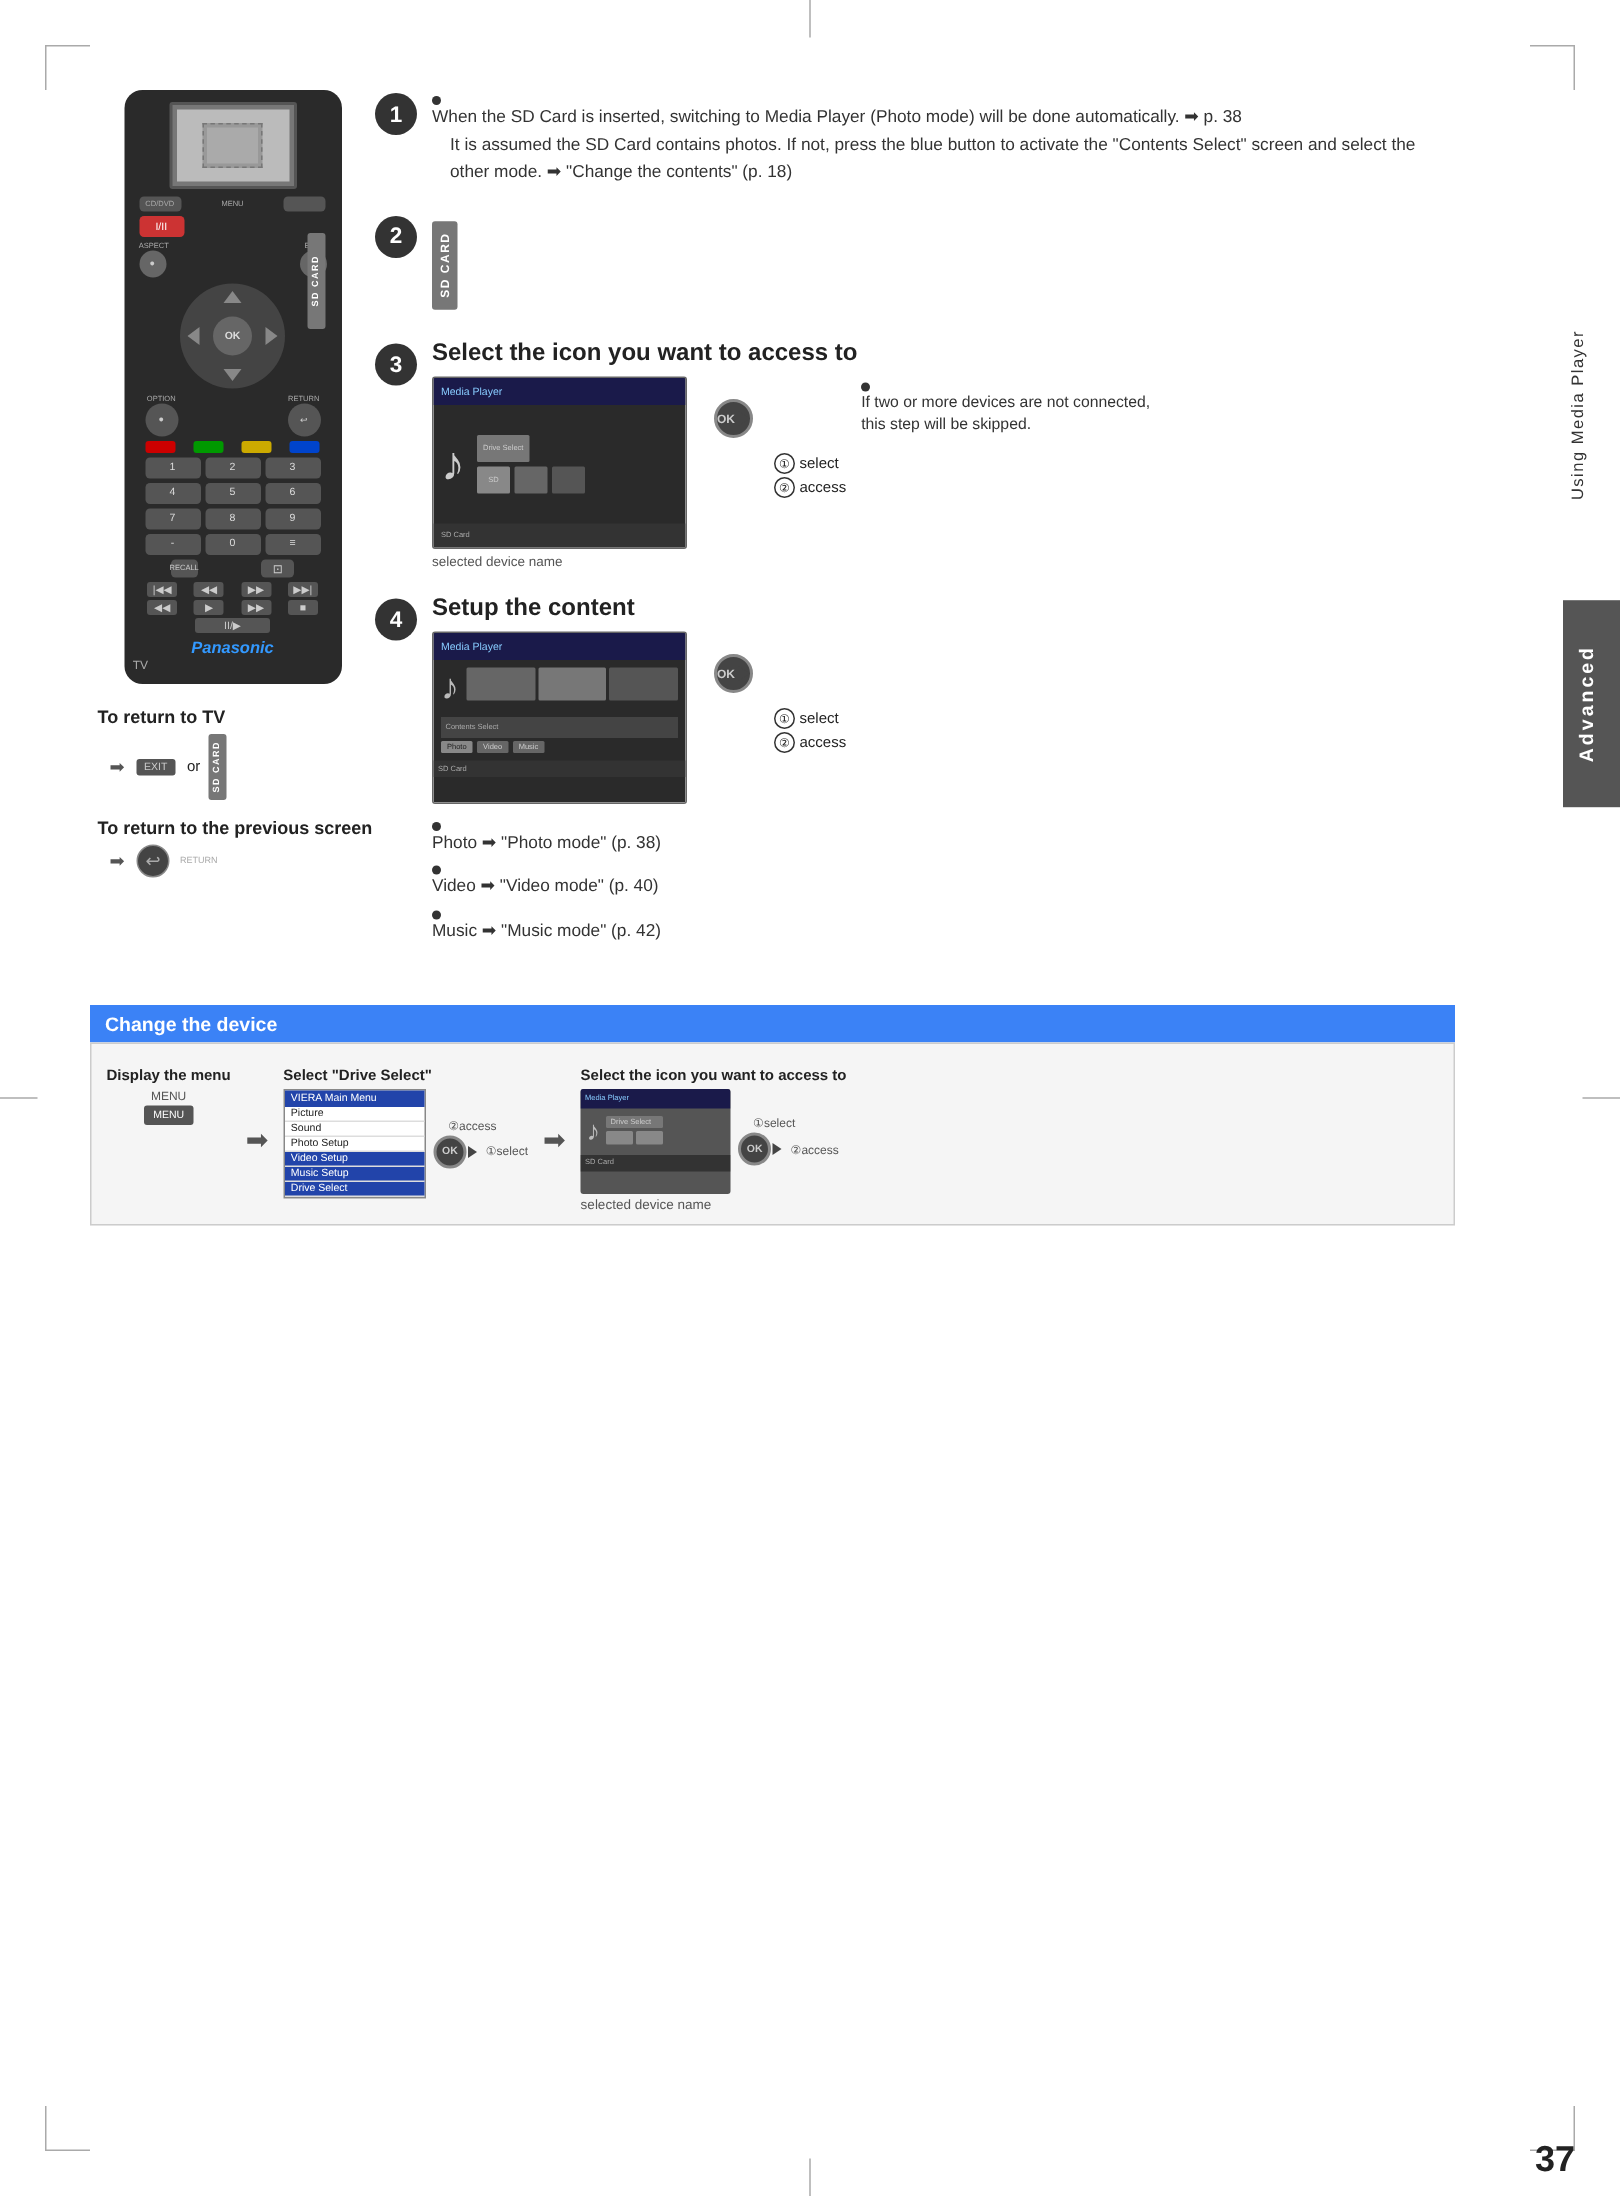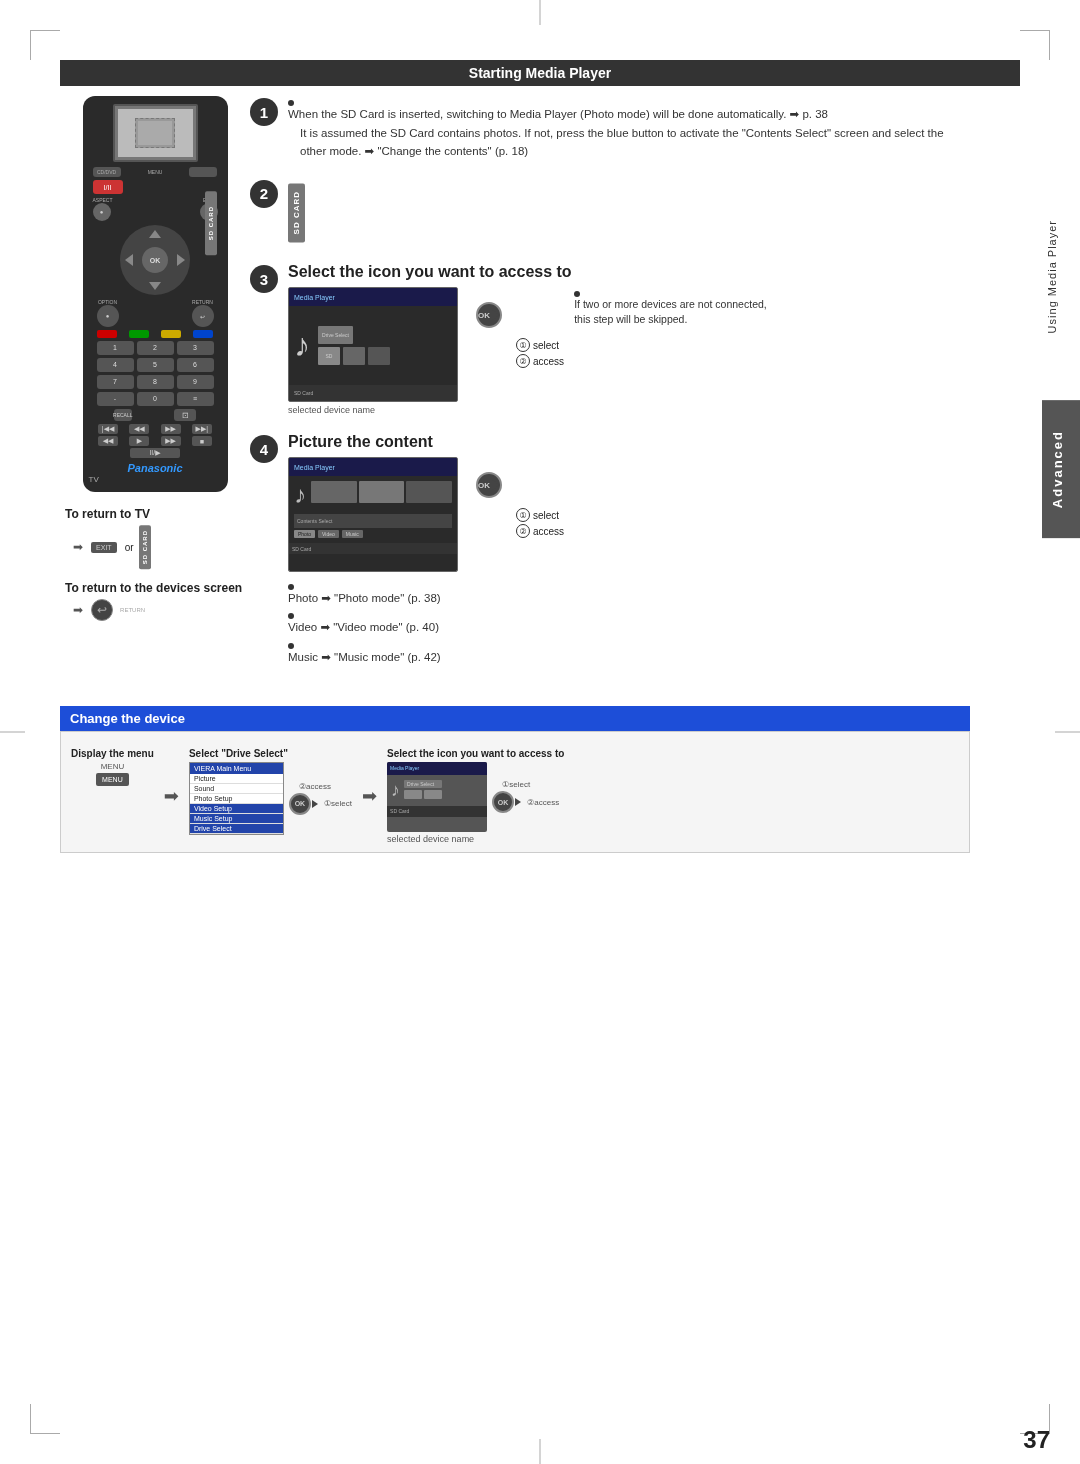--- a/index.html
+++ b/index.html
@@ -412,21 +412,21 @@
     }
 
     .arrow-inline {
       color: #555;
       font-size: 12px;
       margin: 0 3px;
     }
 
     
     .change-device-section {
-      background: #1d4ed8;
+      background: #3b82f6;
       color: white;
       font-weight: bold;
       font-size: 13px;
       padding: 5px 10px;
       margin-top: 20px;
     }
 
     .change-device-body {
       background: #f5f5f5;
       border: 1px solid #ccc;
@@ -658,21 +658,20 @@
 <div class="crosshair-bottom"></div>
 <div class="crosshair-left"></div>
 <div class="crosshair-right"></div>
 
 <div style="position:absolute; right:22px; top:220px; writing-mode:vertical-rl; transform:rotate(180deg); font-size:11px; color:#333; letter-spacing:1px;">Using Media Player</div>
 
 <div style="position:absolute; right:0; top:400px; background:#555; color:white; font-weight:bold; font-size:13px; writing-mode:vertical-rl; transform:rotate(180deg); padding:30px 8px; letter-spacing:2px; width:38px; text-align:center;">Advanced</div>
 
 <div class="page-content">
 
-  <div class="section-header">Starting Media Player</div>
 
   <div class="main-layout">
 
     <div class="remote-side">
       <div class="remote">
 
         <div style="background:#777; border:2px solid #555; width:85px; height:58px; margin:0 auto 5px; border-radius:2px; position:relative; overflow:hidden;">
           <div style="position:absolute; top:3px; left:3px; right:3px; bottom:3px; background:#bbb; display:flex; align-items:center; justify-content:center;">
             <div style="width:40px; height:30px; background:#999; border:1px dashed #777; position:relative;">
               <div style="position:absolute; top:2px; left:2px; right:2px; bottom:2px; background:#aaa;"></div>
@@ -781,21 +780,21 @@
       <div style="margin-top:15px; margin-left:5px;">
         <div class="return-title">To return to TV</div>
         <div style="display:flex; align-items:center; gap:5px; margin-left:5px;">
           <span class="arrow-inline">➡</span>
           <div class="exit-btn">EXIT</div>
           <span style="font-size:10px;">or</span>
           <div style="background:#777; color:white; font-size:6px; font-weight:bold; padding:5px 3px; border-radius:2px; writing-mode:vertical-rl; transform:rotate(180deg); letter-spacing:1px;">SD CARD</div>
         </div>
 
         <div style="margin-top:12px;">
-          <div class="return-title">To return to the devices screen</div>
+          <div class="return-title">To return to the previous screen</div>
           <div style="display:flex; align-items:center; gap:5px; margin-left:5px;">
             <span class="arrow-inline">➡</span>
             <div class="return-btn-icon">↩</div>
             <div style="font-size:6px; color:#aaa; margin-left:2px;">RETURN</div>
           </div>
         </div>
       </div>
 
     </div>
 
@@ -882,21 +881,21 @@
                 <div>If two or more devices are not connected, this step will be skipped.</div>
               </div>
             </div>
           </div>
         </div>
       </div>
 
       <div class="step">
         <div class="step-number">4</div>
         <div class="step-content">
-          <div class="step-title">Picture the content</div>
+          <div class="step-title">Setup the content</div>
           <div class="step-visual-row">
 
             <div>
               <div class="screen-thumb2">
                 <div class="screen2-inner">
                   <div class="screen2-bar">
                     <span class="screen2-bar-text">Media Player</span>
                   </div>
                   <div style="padding: 5px;">
                     <div style="display:flex; gap:5px; margin-bottom:5px;">

